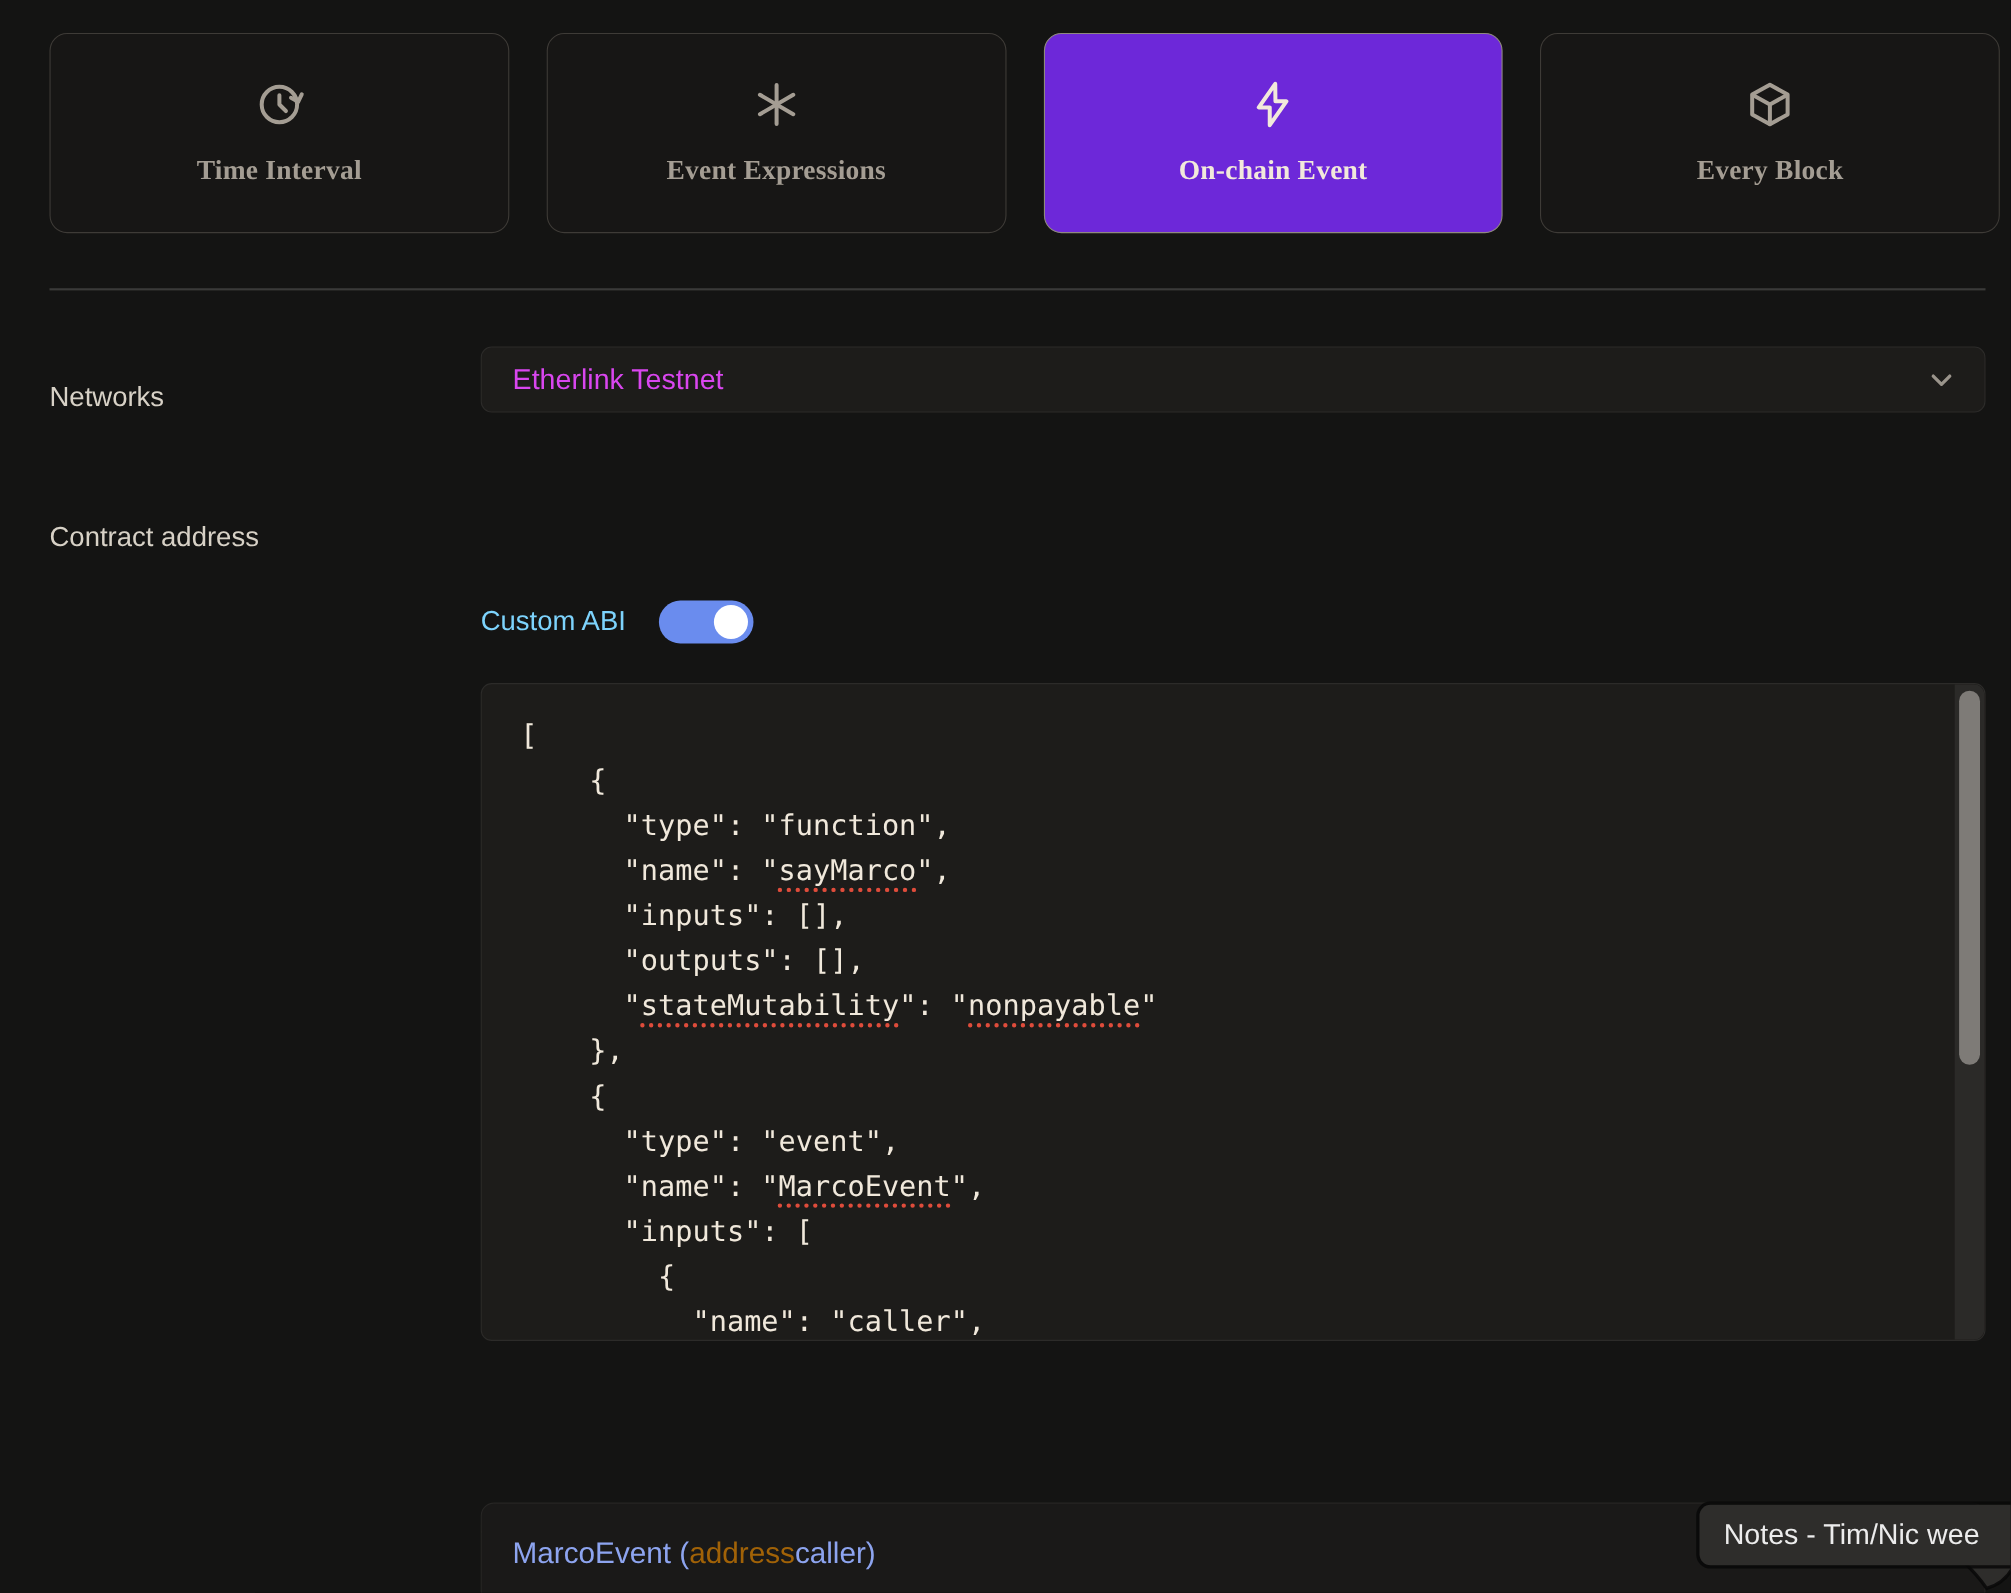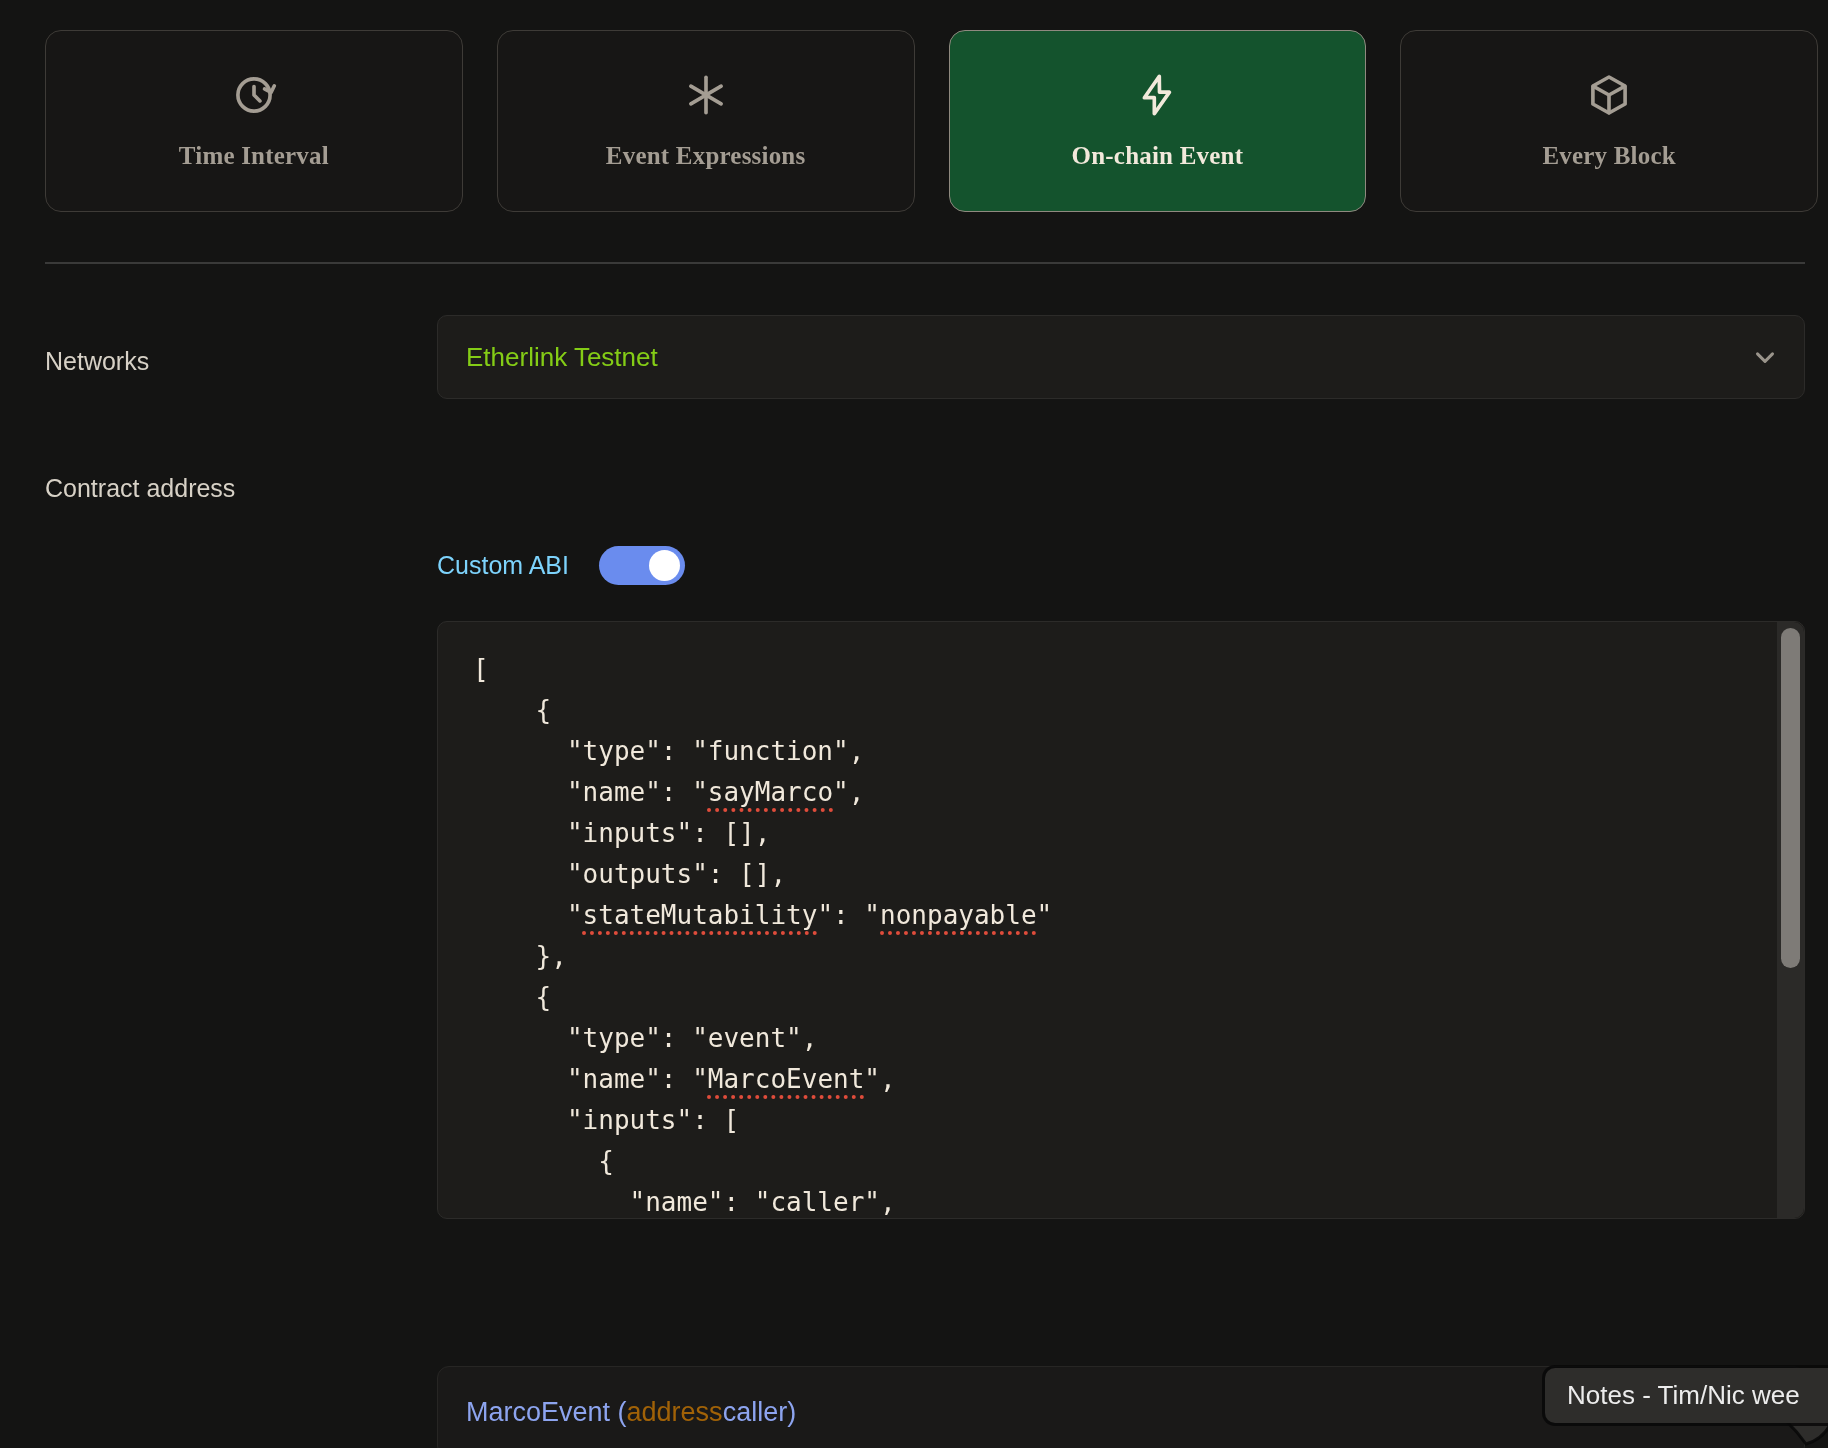--- a/index.html
+++ b/index.html
@@ -10,32 +10,32 @@
     color:#ece4d7;
   }
   
   .cards{position:absolute;left:45px;top:30px;width:1773px;display:flex;gap:34px;font-family:Liberation Serif, serif;}
   .card{
     flex:1;height:182px;border-radius:16px;
     border:1.5px solid #3e3b37;background:#171615;
     display:flex;flex-direction:column;align-items:center;justify-content:center;
     gap:24px;color:#a49d93;cursor:pointer;box-sizing:border-box;
   }
-  .card.selected{background:#14532d;border-color:#8f897f;color:#f2e9db;}
+  .card.selected{background:#6d28d9;border-color:#8f897f;color:#f2e9db;}
   .card .icon{width:46px;height:46px;display:block;}
   .card .icon svg{width:100%;height:100%;stroke:currentColor;fill:none;stroke-width:1.9;stroke-linecap:round;stroke-linejoin:round;}
   .card .label{font-size:25px;font-weight:700;letter-spacing:.2px;}
   
   .divider{position:absolute;left:45px;top:262px;width:1760px;height:2px;background:#3a3a39;}
   
   .field-label{position:absolute;left:45px;font-size:25px;color:#d7d1c6;margin-top:12px;}
   .field{
-    position:absolute;left:437px;width:1368px;height:84px;box-sizing:border-box;
+    position:absolute;left:437px;width:1368px;height:60px;box-sizing:border-box;
     background:#1d1c1a;border:1px solid #2c2b29;border-radius:10px;
-    display:flex;align-items:center;padding:0 28px;font-size:26px;color:#84cc16;
+    display:flex;align-items:center;padding:0 28px;font-size:26px;color:#d946ef;
   }
   .field.select{cursor:pointer;}
   .chevron{position:absolute;right:24px;top:50%;width:30px;height:30px;transform:translateY(-50%);}
   .chevron svg{width:100%;height:100%;stroke:#9a948b;fill:none;stroke-width:2.4;stroke-linecap:round;stroke-linejoin:round;}
   
   .abi-row{position:absolute;left:437px;top:545px;height:40px;display:flex;align-items:center;gap:30px;}
   .abi-label{font-size:25px;color:#7dd3fc;}
   .toggle{position:relative;width:86px;height:39px;border-radius:20px;background:#6a8cee;cursor:pointer;}
   .toggle .knob{position:absolute;top:4px;right:5px;width:31px;height:31px;border-radius:50%;background:#ffffff;}
   

